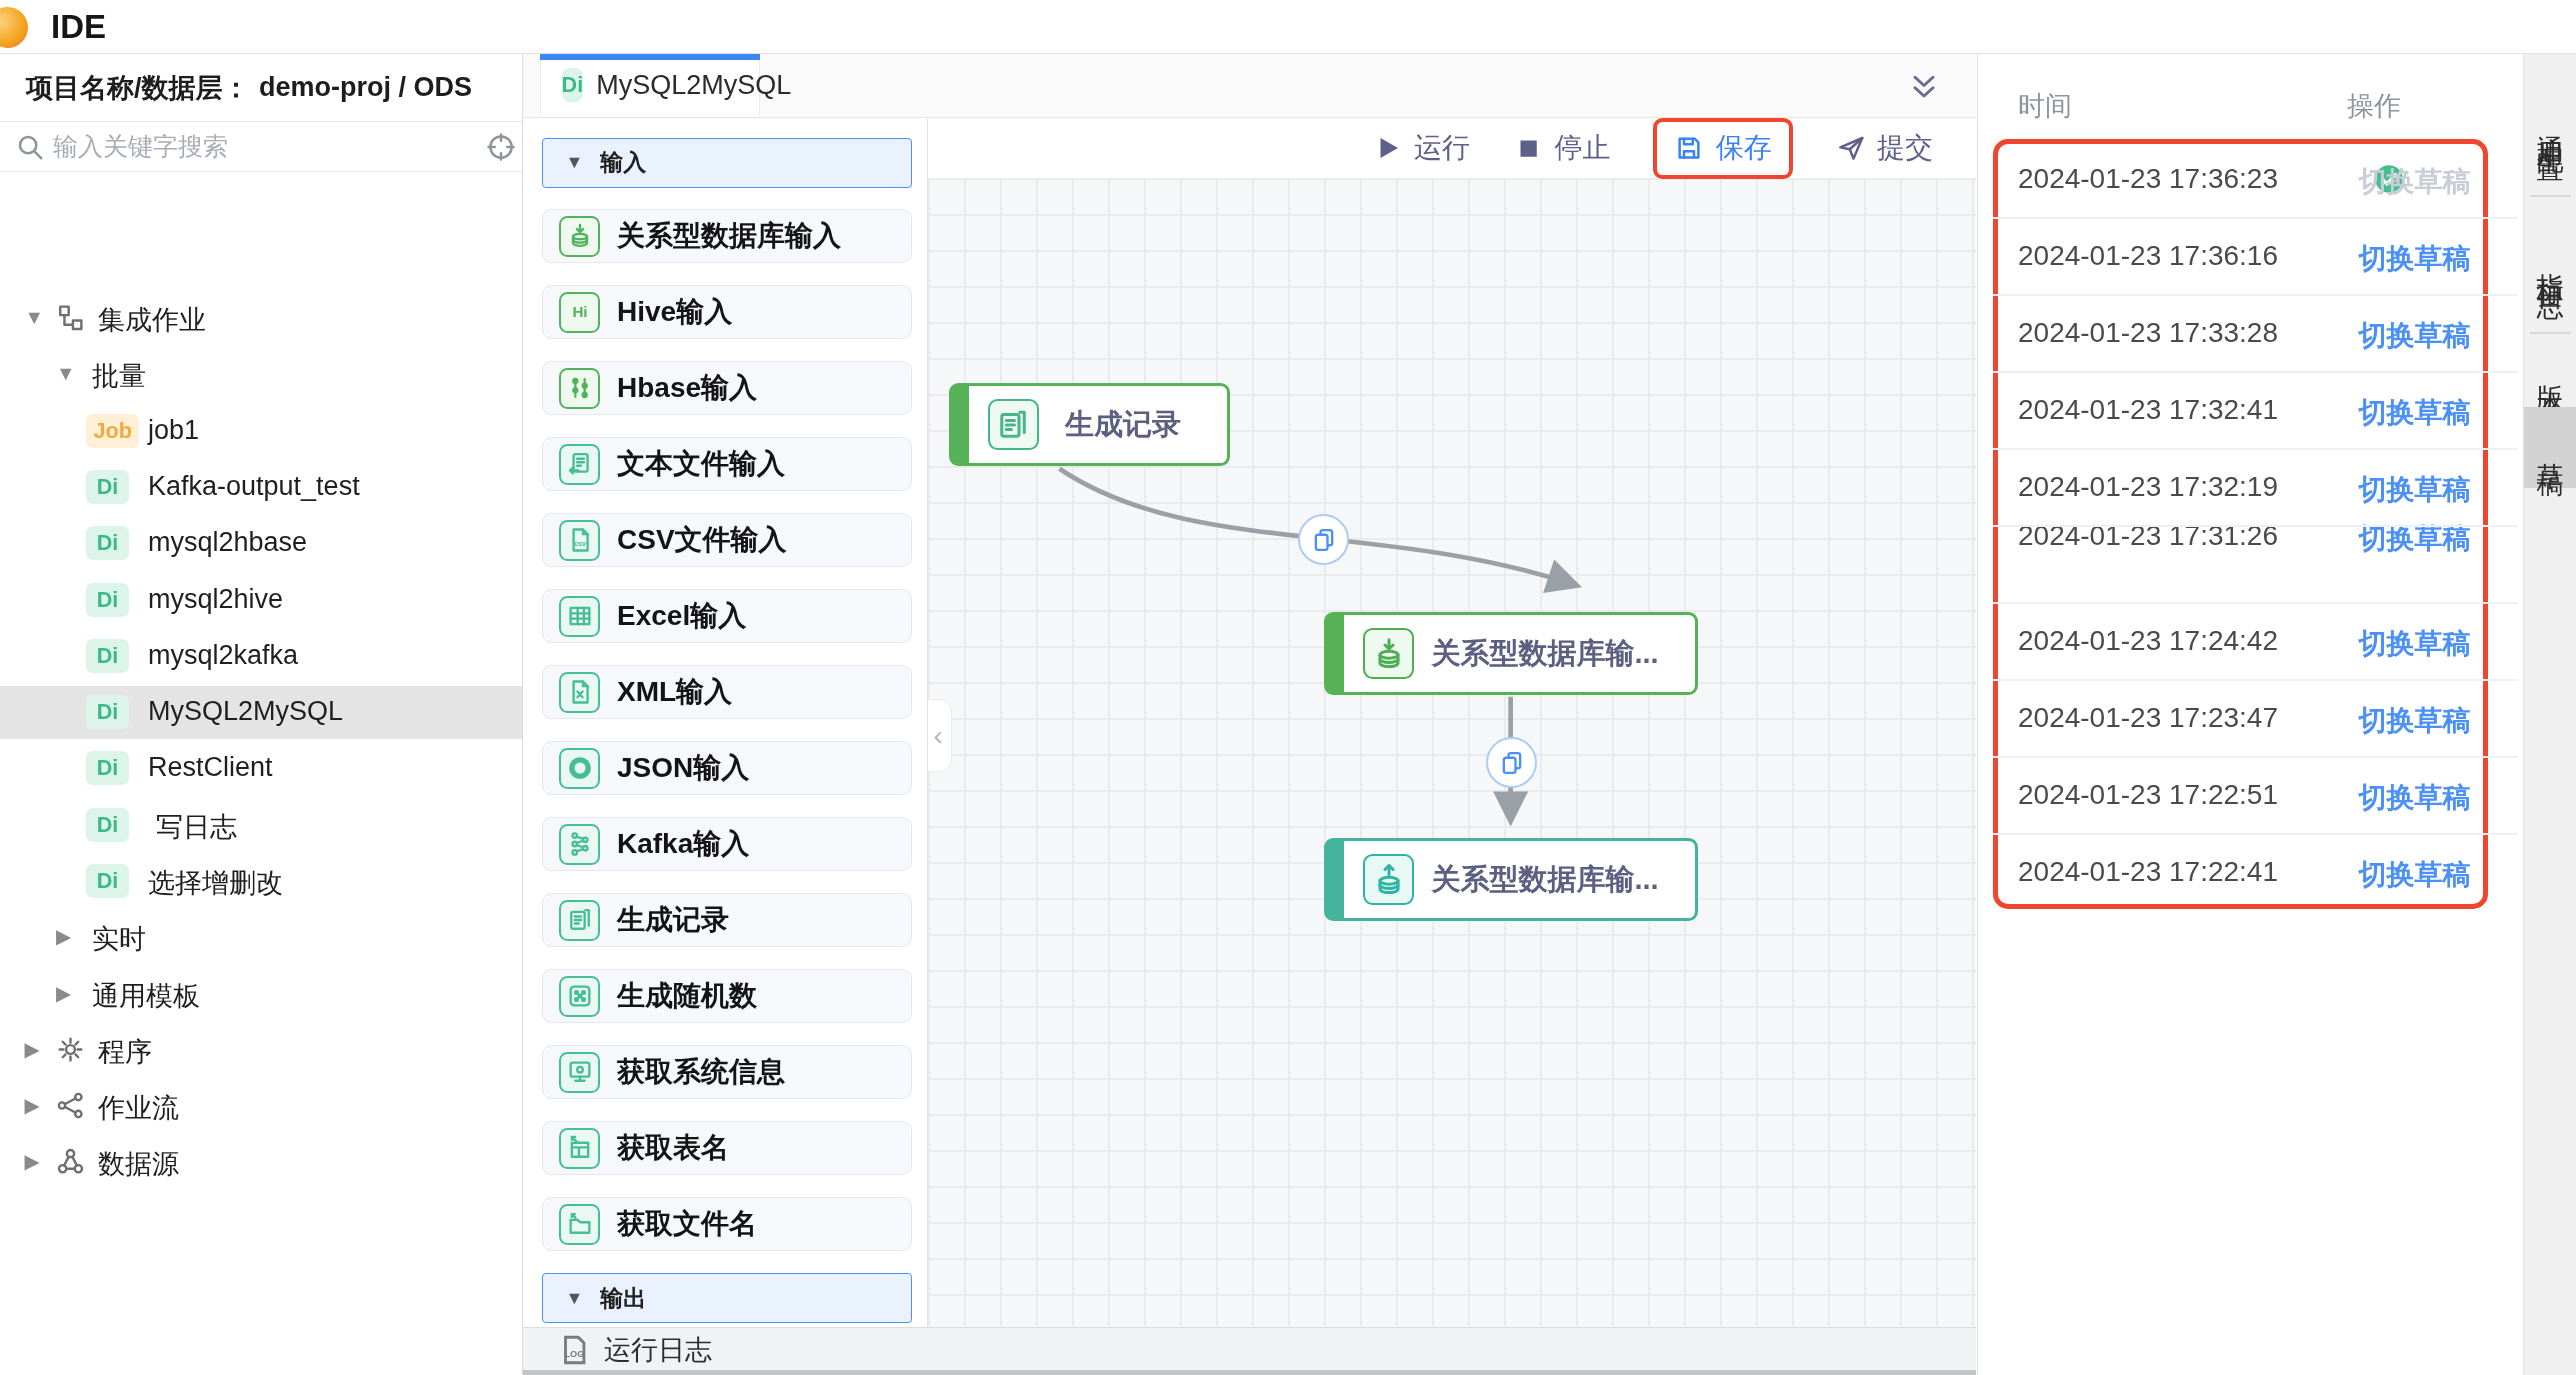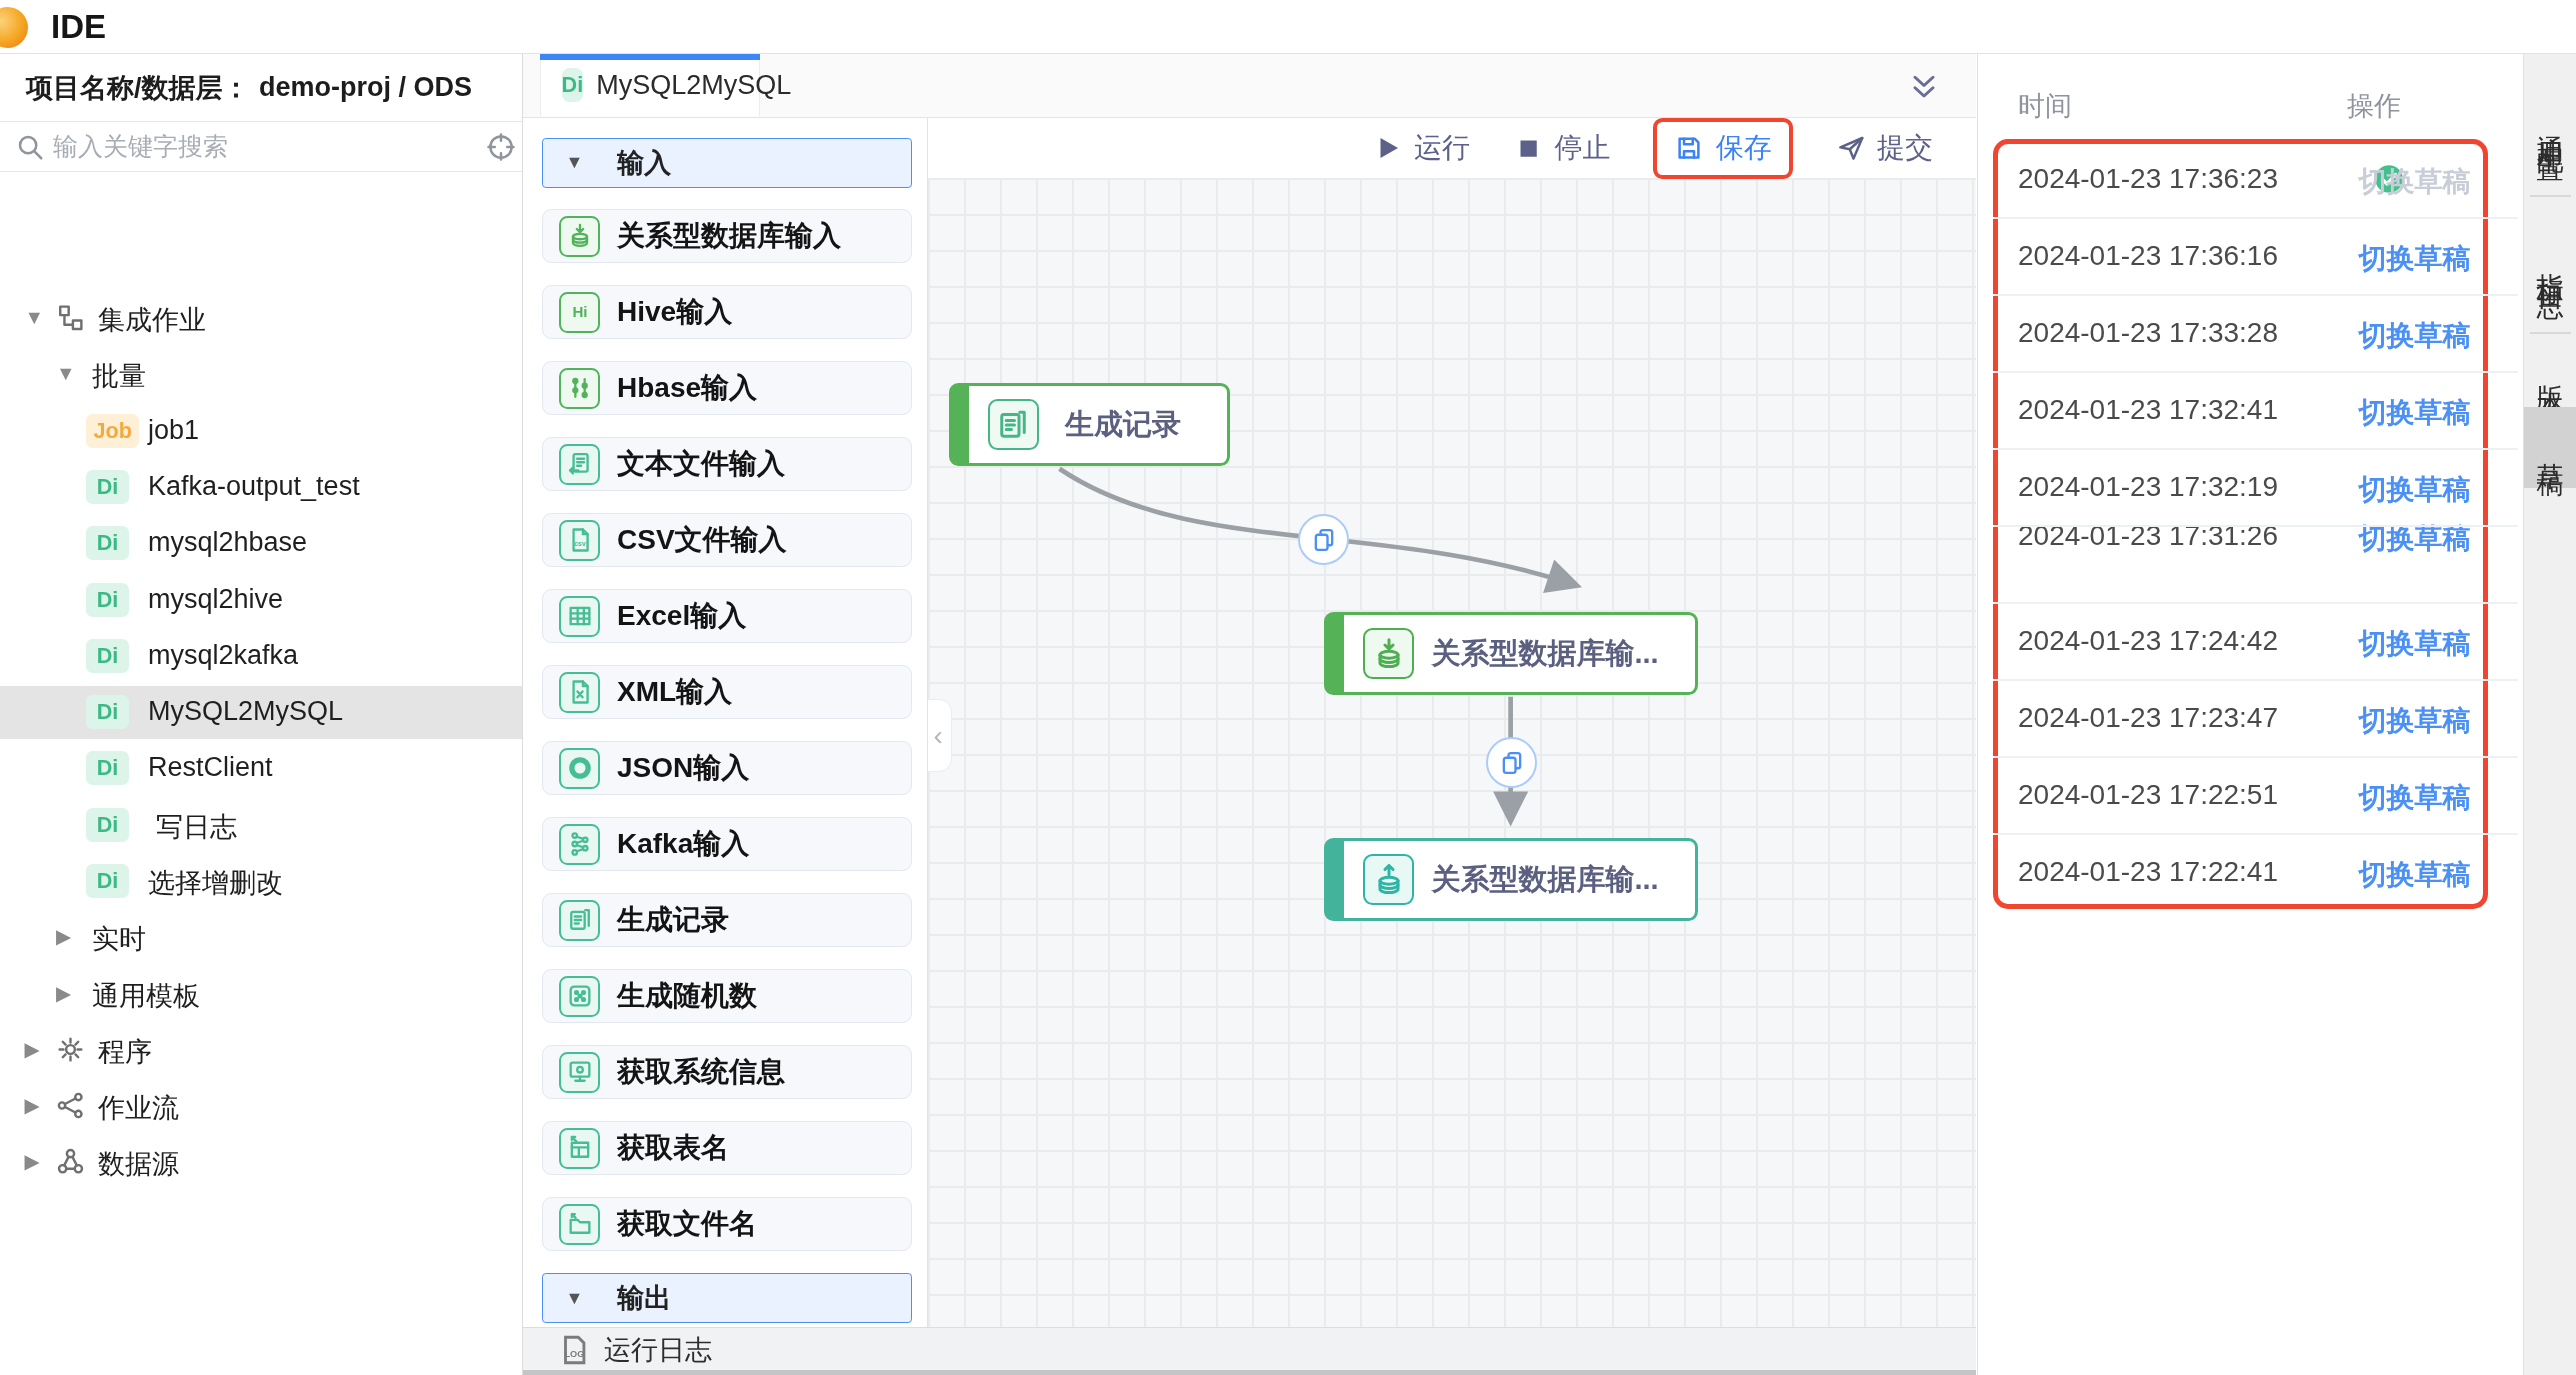--- a/index.html
+++ b/index.html
@@ -53,21 +53,21 @@
   .tbtn { display:flex; align-items:center; gap:11.3px; font-size:28px; color:#5d6189; cursor:pointer; }
   .tbtn .ic { width:30px; height:30px; }
   .tbtn.save { color:#3b82f6; }
   #save-highlight { border:4.7px solid #f0452e; border-radius:9.4px; padding:7.5px 17px; }
 
   
   #palette { position:absolute; left:0; top:64px; width:405px; height:1209px; background:#fff; border-right:1.9px solid #e3e3e3; }
   .section-hd { position:absolute; left:19px; width:370px; height:50px; background:#e9f2fe; border:1.9px solid #4a90f7;
                 border-radius:3.8px; display:flex; align-items:center; }
   .section-hd .caret { margin-left:22.5px; font-size:18px; color:#555; }
-  .section-hd .hd-lbl { margin-left:34px; font-size:27px; font-weight:700; color:#222; }
+  .section-hd .hd-lbl { margin-left:17px; font-size:23px; font-weight:700; color:#222; }
   .pal-item { position:absolute; left:19px; width:370px; height:54px; background:#f6f8fc; border:1.9px solid #e2e8f1;
               border-radius:9.4px; display:flex; align-items:center; cursor:grab; }
   .pal-item .pic { width:41px; height:41px; margin-left:16px; border-radius:8.4px; border:2.3px solid currentColor;
                    display:flex; align-items:center; justify-content:center; }
   .pal-item .pic svg { width:28px; height:28px; }
   .pal-item.green .pic { color:#53b25c; background:#eef9ef; }
   .pal-item.teal  .pic { color:#47bd95; background:#e9f8f2; }
   .pal-item .plbl { margin-left:17px; font-size:28px; font-weight:700; color:#141414; white-space:nowrap; }
 
   

